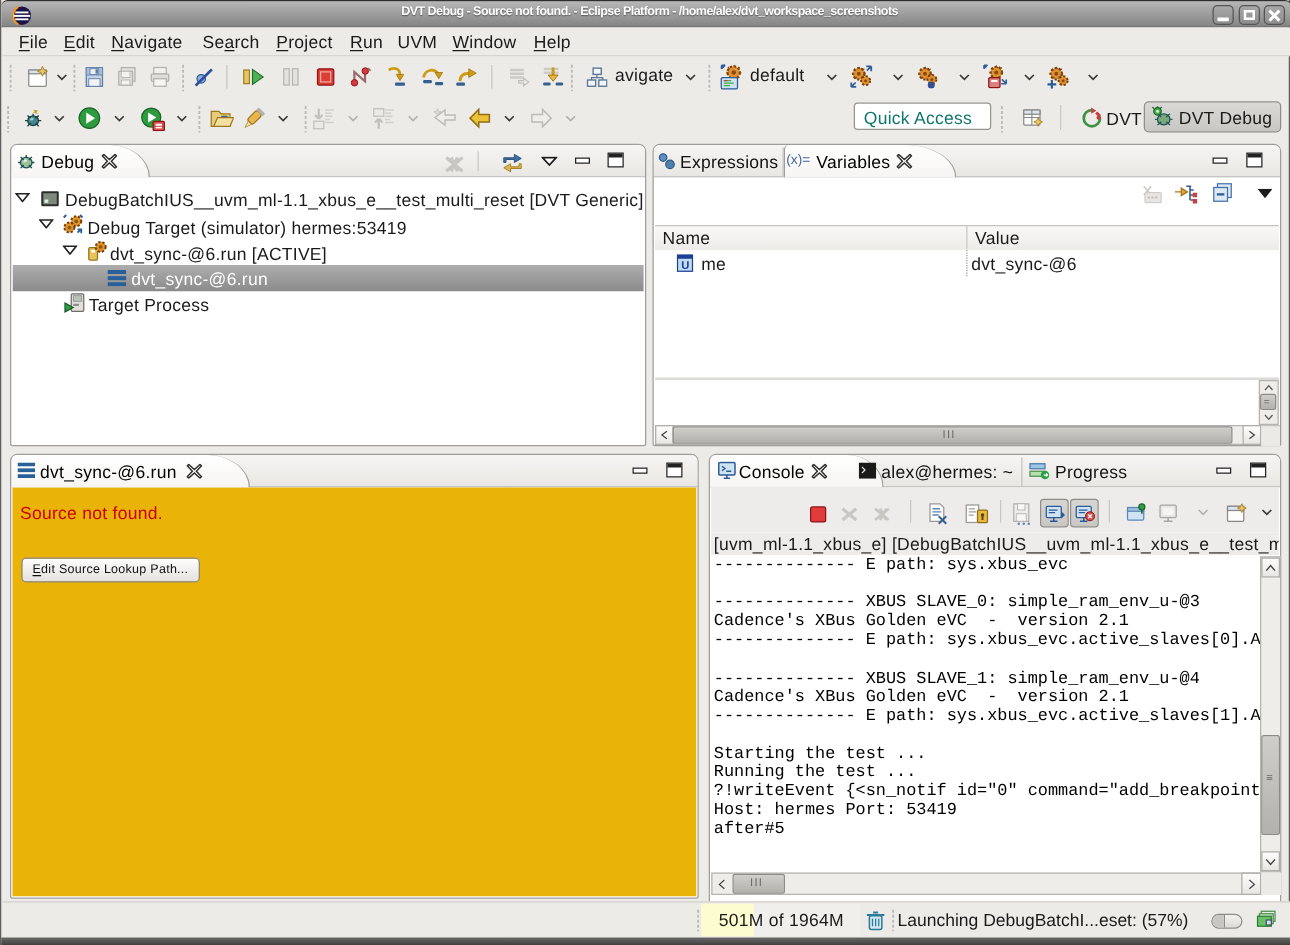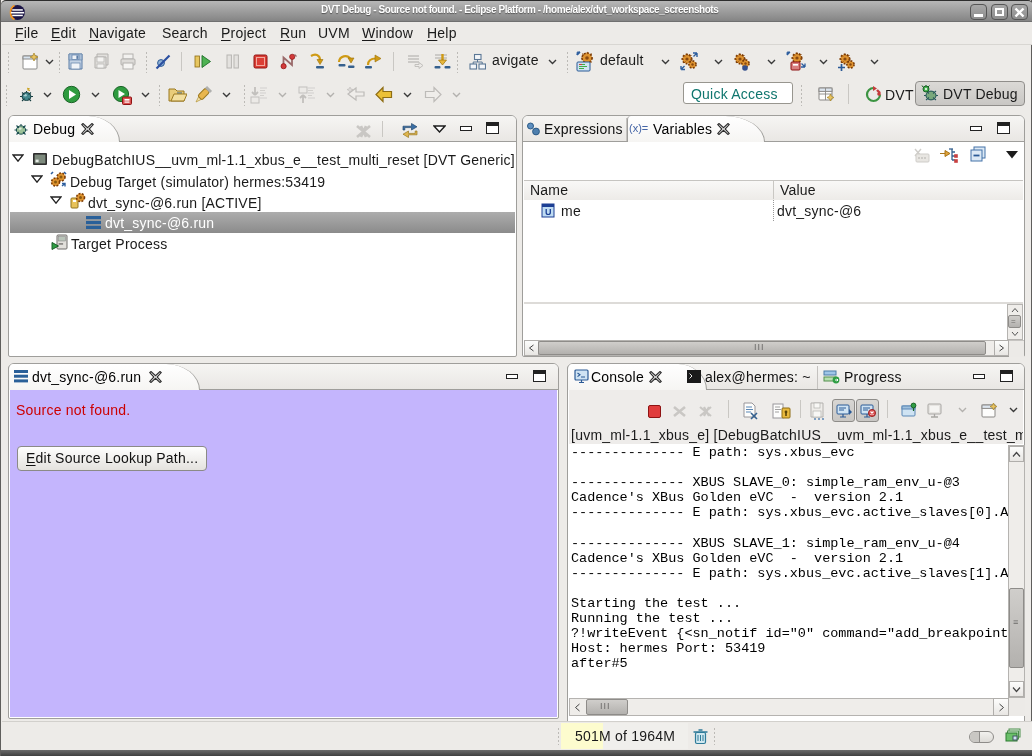--- a/index.html
+++ b/index.html
@@ -24,21 +24,21 @@
 .tablbl{position:absolute;top:5px;white-space:nowrap;color:#111;}
 .tabx{position:absolute;top:7px;}
 .minb{position:absolute;width:12px;height:5px;border:1px solid #222;background:#fff;box-sizing:border-box;}
 .maxb{position:absolute;width:13px;height:12px;border:1px solid #222;background:#fff;box-sizing:border-box;}
 .maxb:before{content:"";position:absolute;left:0;top:0;right:0;height:3px;background:#222;}
 
 .sbtrack{position:absolute;background:#efedea;border:1px solid #b5b3b0;box-sizing:border-box;}
 .sbthumb{position:absolute;background:linear-gradient(#d0cecb,#b3b1ae);border:1px solid #8e8c89;border-radius:2px;box-sizing:border-box;}
 .grip3{position:absolute;color:#6b6a68;font-size:9px;letter-spacing:1px;}
 
-.gtkbtn{position:absolute;border:1px solid #8b8a87;border-radius:4px;background:linear-gradient(#fefefe,#e4e2de);padding:3px 8px 4px 8px;font-size:14px;color:#111;}
+.gtkbtn{position:absolute;border:1px solid #8b8a87;border-radius:4px;background:linear-gradient(#fefefe,#e4e2de);padding:3px 8px 4px 8px;font-size:10px;color:#111;}
 .treerow{position:absolute;left:0;right:0;height:20px;white-space:nowrap;}
 </style></head>
 <body>
 <div id="win">
 
   <div id="titlebar">
     <svg class="abs" style="left:8px;top:3px" width="17" height="17" viewBox="0 0 17 17">
       <circle cx="8.5" cy="8.5" r="7.4" fill="#1b1446"></circle>
       <path d="M5.5 1.6 A7.4 7.4 0 0 0 1.6 8.5 A7.4 7.4 0 0 0 5.5 15.4" fill="none" stroke="#f7941e" stroke-width="1.7"></path>
       <rect x="3.2" y="5.2" width="10.6" height="1.5" fill="#fff"></rect>
@@ -519,21 +519,21 @@
           <rect x="0" y="4.7" width="14" height="3" fill="#2a6099"></rect>
           <rect x="0" y="9.4" width="14" height="3" fill="#2a6099"></rect>
         </svg>
       <span class="tablbl" style="left:23px;color:#000">dvt_sync-@6.run</span>
       <svg class="tabx" style="left:140px" width="13" height="12" viewBox="0 0 13 12">
           <path d="M0.8 1.6 L4.9 6 L0.8 10.4 L2 11.5 L6.5 7.4 L11 11.5 L12.2 10.4 L8.1 6 L12.2 1.6 L11 0.5 L6.5 4.6 L2 0.5 Z" fill="#fcfcfc" stroke="#2e2e2e" stroke-width="1.15"></path>
         </svg>
     </div>
     <div class="minb" style="left:497px;top:10px"></div>
     <div class="maxb" style="left:524px;top:6px"></div>
-    <div class="abs" style="left:1px;top:26px;right:1px;bottom:1px;background:#c4b5fd">
+    <div class="abs" style="left:1px;top:26px;right:1px;bottom:1px;background:#eab308">
       <div class="abs" style="left:6px;top:12px;color:#cc0000">Source not found.</div>
       <div class="gtkbtn" style="left:7px;top:56px"><u style="text-underline-offset:2px">E</u>dit Source Lookup Path...</div>
     </div>
   </div>
 
   <div class="panel" id="consolepanel" style="left:566px;top:363px;width:458px;height:452px">
     <div class="phead"></div>
     <div class="atab atab2" style="left:-1px;width:138px;border-top-right-radius:29px 26px"></div>
     <div class="abs" style="z-index:4;left:0;top:0;width:114px;height:26px">
       <svg class="abs" style="left:6px;top:5px" width="15" height="15" viewBox="0 0 15 15">
@@ -694,20 +694,21 @@
     <div class="dots" style="left:555px;top:5px;height:18px;width:3px"></div>
     <div class="abs" style="left:559px;top:1px;width:127px;height:26px;background:#f0efec"></div>
     <div class="abs" style="left:559px;top:1px;width:42px;height:26px;background:#fdfcce"></div>
     <span class="abs" style="left:573px;top:6px">501M of 1964M</span>
     <svg class="abs" style="left:690px;top:6px" width="17" height="17" viewBox="0 0 17 17">
       <rect x="3.5" y="4.5" width="10" height="11" rx="1.5" fill="#cfe7ef" stroke="#2e7b99" stroke-width="1.2"></rect>
       <path d="M1.5 4 H15.5 M6.5 2 H10.5" stroke="#2e7b99" stroke-width="1.6"></path>
       <path d="M6 7 V13 M8.5 7 V13 M11 7 V13" stroke="#2e7b99" stroke-width="1"></path>
     </svg>
     <div class="dots" style="left:711px;top:5px;height:18px;width:3px"></div>
+    <span class="abs" style="left:716px;top:6px;letter-spacing:0">Launching DebugBatchI...eset: (57%)</span>
     <div class="abs" style="left:967px;top:9px;width:25px;height:12px;border:1px solid #8e8c89;border-radius:6px;background:linear-gradient(#f2f1ee,#dddbd7);box-sizing:border-box">
       <div class="abs" style="left:9px;top:0px;width:1px;height:10px;background:#8e8c89"></div>
       <div class="abs" style="left:0;top:0;width:9px;height:10px;background:#c9c7c3;border-radius:5px 0 0 5px"></div>
     </div>
     <svg class="abs" style="left:1003px;top:6px" width="16" height="16" viewBox="0 0 16 16">
       <rect x="4" y="1" width="11" height="8" fill="#e3f0e3" stroke="#4c8f4c"></rect>
       <rect x="2.5" y="3" width="11" height="8" fill="#cfe8cf" stroke="#4c8f4c"></rect>
       <rect x="1" y="5" width="11" height="8" fill="#6abf69" stroke="#2e7d32"></rect>
       <rect x="8" y="8" width="4" height="4" fill="#cfe3f3" stroke="#456"></rect>
     </svg>

